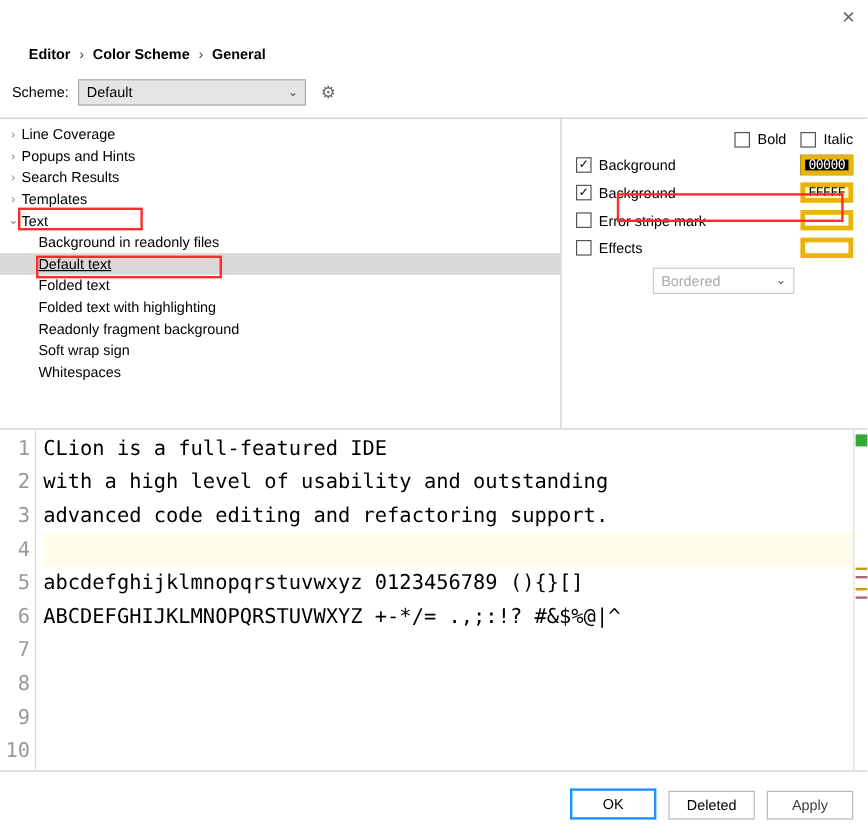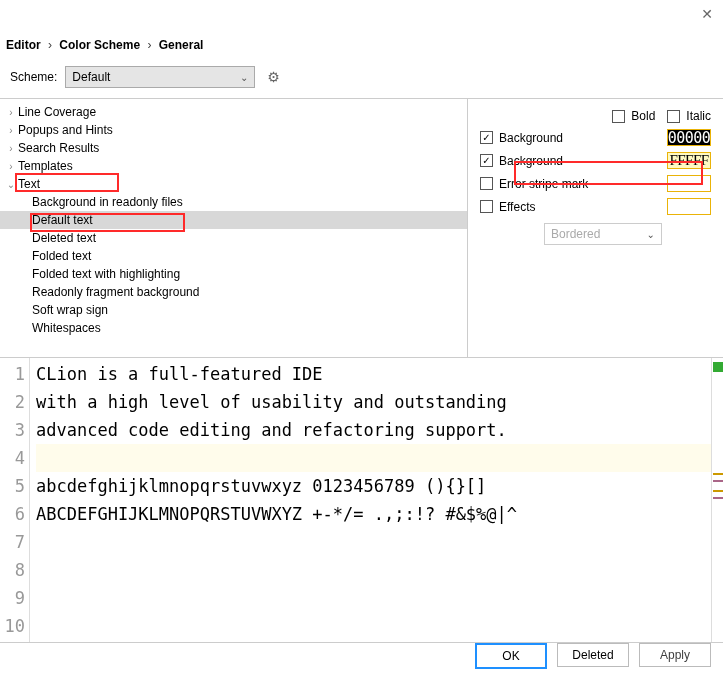--- a/index.html
+++ b/index.html
@@ -14,21 +14,21 @@
     position: relative;
   }
   .close-btn {
     position: absolute;
     top: 6px; right: 10px;
     font-size: 14px;
     color: #666;
     cursor: pointer;
   }
   .breadcrumb {
-    padding: 38px 10px 8px 6px;
+    padding: 38px 10px 8px 24px;
     font-weight: bold;
     font-size: 12px;
   }
   .breadcrumb span.sep {
     font-weight: normal;
     margin: 0 4px;
     color: #444;
   }
   .scheme-row {
     padding: 6px 10px 10px 10px;
@@ -70,20 +70,21 @@
     width: 14px;
     text-align: center;
     color: #888;
     font-size: 10px;
   }
   .tree-row.l1 .tree-label { margin-left: 0; }
   .tree-row.l2 { padding-left: 32px; }
   .tree-row.expanded .tree-arrow { color:#888; }
   .tree-row.selected {
     background: #d8d8d8;
+    text-decoration: underline;
   }
   .red-box {
     position: absolute;
     border: 2px solid #ff2a2a;
     pointer-events: none;
   }
   .rb-text { left: 15px; top: 173px; width: 104px; height: 19px; }
   .rb-default { left: 30px; top: 213px; width: 155px; height: 19px; }
   .rb-background { left: 514px; top: 161px; width: 189px; height: 24px; }
 
@@ -99,29 +100,29 @@
     border: 1px solid #555;
     display: inline-flex;
     align-items:center;
     justify-content:center;
     font-size: 10px;
     line-height: 1;
   }
   .clr-swatch {
     width: 44px;
     height: 17px;
-    border: 1px solid #eab308;
-    font-size: 15px;
+    border: 4px solid #eab308;
+    font-size: 11px;
     display:flex;
     align-items:center;
     justify-content:center;
     padding: 0 2px;
   }
   .swatch-black { background:#000; color:#fff; font-family: monospace; letter-spacing: -0.5px;}
-  .swatch-white { background:#fef9c3; color:#000; font-family: Liberation Serif, serif; letter-spacing: -0.5px;}
+  .swatch-white { background:#fef9c3; color:#000; font-family: Liberation Mono, monospace; letter-spacing: -0.5px;}
   .swatch-empty { background:#fff; }
   .drop-dis {
     width: 118px;
     border:1px solid #ccc;
     color:#aaa;
     padding:3px 6px;
     display:flex;
     justify-content:space-between;
     align-items:center;
     font-size:12px;
@@ -161,21 +162,21 @@
     width: 12px;
     border-left: 1px solid #ddd;
     position:relative;
   }
   .rstripe .mark { position:absolute; left:1px; width:10px; height:2px; }
   .rstripe .ok { top:4px; width:10px;height:10px; background:#0a0; }
   .footer {
     height: 40px;
     display:flex;
     justify-content:flex-end;
-    align-items:flex-start;
+    align-items:flex-end;
     gap:10px;
     padding: 0 12px;
   }
   .btn {
     min-width: 72px;
     padding: 4px 10px;
     border: 1px solid #bbb;
     background:#fff;
     text-align:center;
     font-size:12px;
@@ -225,23 +226,20 @@
       </div>
       <div class="tree-row l1 expanded">
         <span class="tree-arrow">⌄</span>
         <span class="tree-label">Text</span>
       </div>
       <div class="tree-row l2">
         <span class="tree-label">Background in readonly files</span>
       </div>
       <div class="tree-row l2 selected">
         <span class="tree-label">Default text</span>
-      </div>
-      <div class="tree-row l2">
-        <span class="tree-label">Deleted text</span>
       </div>
       <div class="tree-row l2">
         <span class="tree-label">Folded text</span>
       </div>
       <div class="tree-row l2">
         <span class="tree-label">Folded text with highlighting</span>
       </div>
       <div class="tree-row l2">
         <span class="tree-label">Readonly fragment background</span>
       </div>

